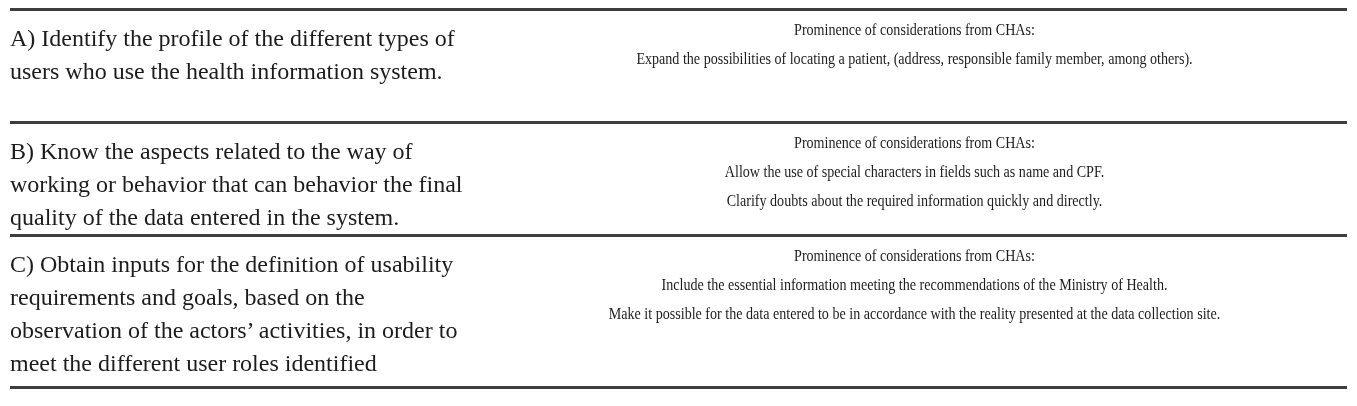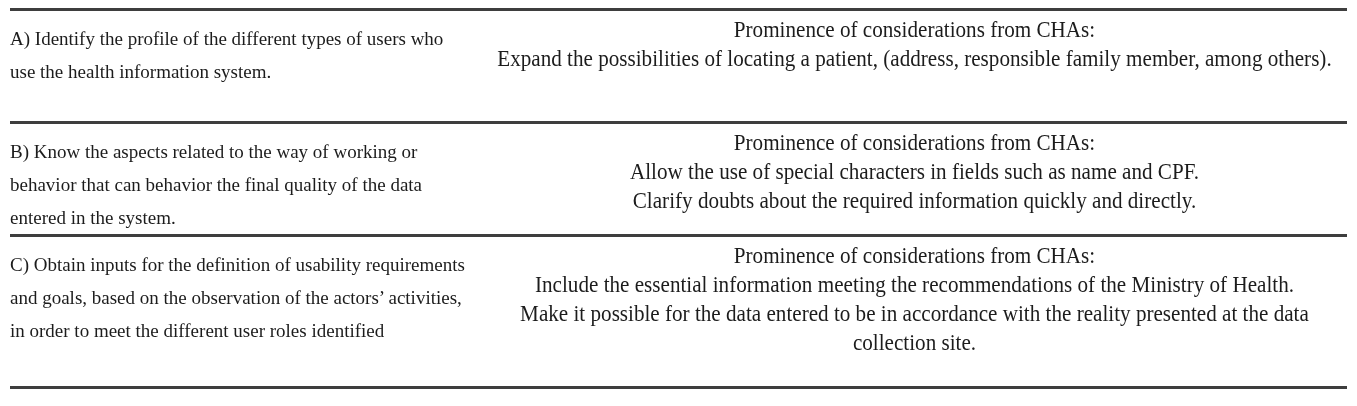--- a/index.html
+++ b/index.html
@@ -30,28 +30,28 @@
   table.paper-table td {
     vertical-align: top;
     box-sizing: border-box;
   }
   tbody tr:nth-child(1) td { height: 113px; }
   tbody tr:nth-child(2) td { height: 113px; }
   tbody tr:nth-child(3) td { height: 152px; }
   td.obj-cell {
     width: 472px;
     padding: 11px 14px 0 0;
-    font-size: 19px;
+    font-size: 24px;
     line-height: 33px;
     text-align: left;
   }
   td.cons-cell {
     width: 865px;
     padding: 4px 0 0 0;
-    font-size: 24px;
+    font-size: 16px;
     line-height: 29px;
     text-align: center;
     overflow: visible;
   }
   
   .condense {
     width: 983px;
     margin-left: -59px;
     transform: scaleX(0.88);
     transform-origin: 50% 0;

